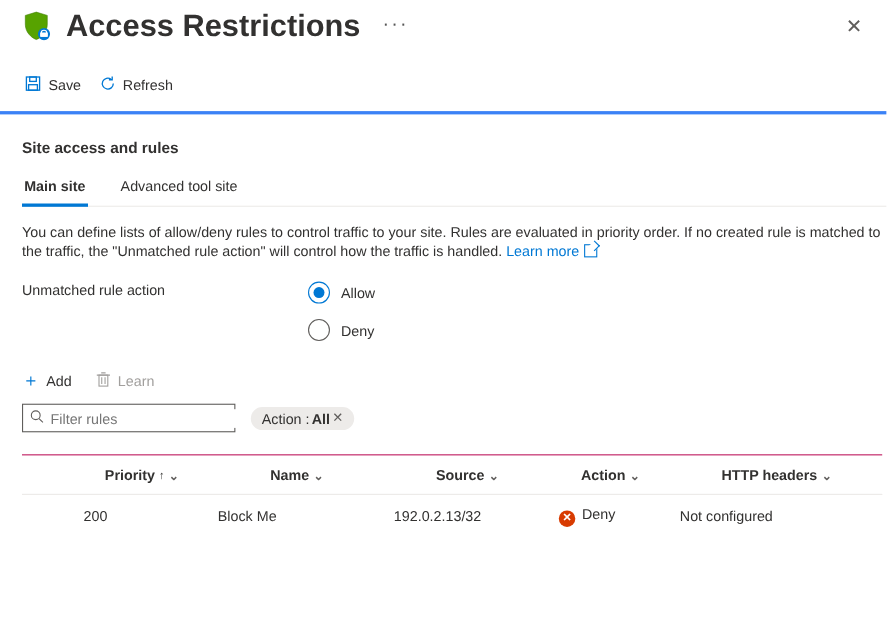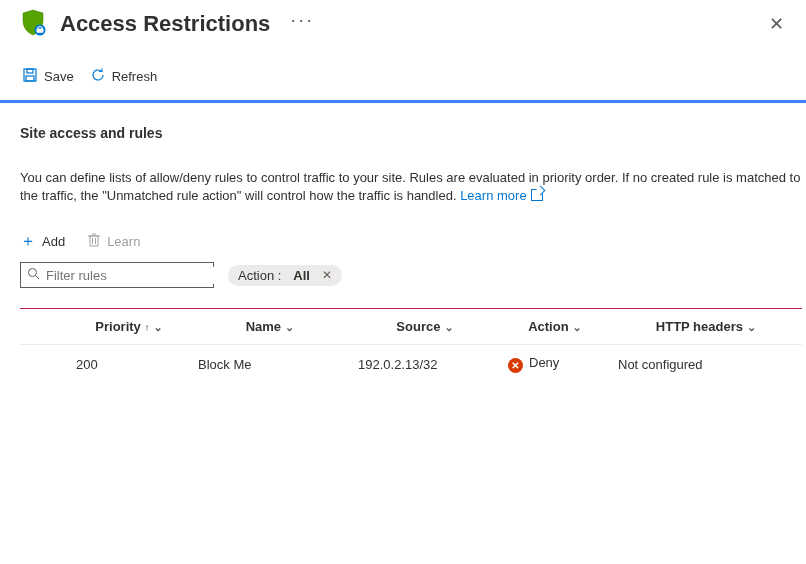--- a/index.html
+++ b/index.html
@@ -9,21 +9,21 @@
     color: #323130;
     width: 806px;
     background: #fff;
   }
   .header {
     display: flex;
     align-items: center;
     padding: 8px 22px 14px 20px;
   }
   .header .title {
-    font-size: 22px;
+    font-size: 28px;
     font-weight: 600;
     margin-left: 14px;
     color: #323130;
   }
   .header .ellipsis {
     margin-left: 20px;
     font-size: 18px;
     letter-spacing: 2px;
     color: #555;
     padding-bottom: 6px;
@@ -131,21 +131,21 @@
   }
   .search input {
     border: none; outline: none;
     flex: 1; font-size: 13px;
     font-family: inherit;
   }
   .pill {
     background: #edebe9;
     border-radius: 12px;
     padding: 3px 10px;
-    display: flex; align-items: center; gap: 12px;
+    display: flex; align-items: center; gap: 2px;
     font-size: 13px;
   }
   .pill b { font-weight: 600; }
   .pill .x { cursor: pointer; color: #605e5c; font-size: 12px; }
   table {
     width: 100%;
     border-collapse: collapse;
   }
   thead th {
     text-align: center;
@@ -229,27 +229,44 @@
         <path d="M12 1.5 V4.5 H9"></path>
       </svg>
     </span>
     <span>Refresh</span>
   </div>
 </div>
 
 <div class="section">
   <h2>Site access and rules</h2>
 
+  <div class="tabs">
+    <div class="tab active">Main site</div>
+    <div class="tab">Advanced tool site</div>
+  </div>
 
   <div class="body">
     <div class="desc">
       <span>You can define lists of allow/deny rules to control traffic to your site. Rules are evaluated in priority order. If no created rule is matched to the traffic, the "Unmatched rule action" will control how the traffic is handled. </span>
       <a href="#"><span>Learn more</span><span class="ext-link"></span></a>
     </div>
 
+    <div class="form-row">
+      <div class="form-label">Unmatched rule action</div>
+      <div class="radio-col">
+        <div class="radio-opt">
+          <span class="radio checked"></span>
+          <span>Allow</span>
+        </div>
+        <div class="radio-opt">
+          <span class="radio"></span>
+          <span>Deny</span>
+        </div>
+      </div>
+    </div>
 
     <div class="toolbar2">
       <div class="tool">
         <span style="color:#0078d4;font-size:16px;">＋</span>
         <span>Add</span>
       </div>
       <div class="tool disabled">
         <span>
           <svg width="14" height="14" viewBox="0 0 14 14" fill="none" stroke="#a19f9d" stroke-width="1">
             <rect x="3" y="3" width="8" height="10"></rect>

